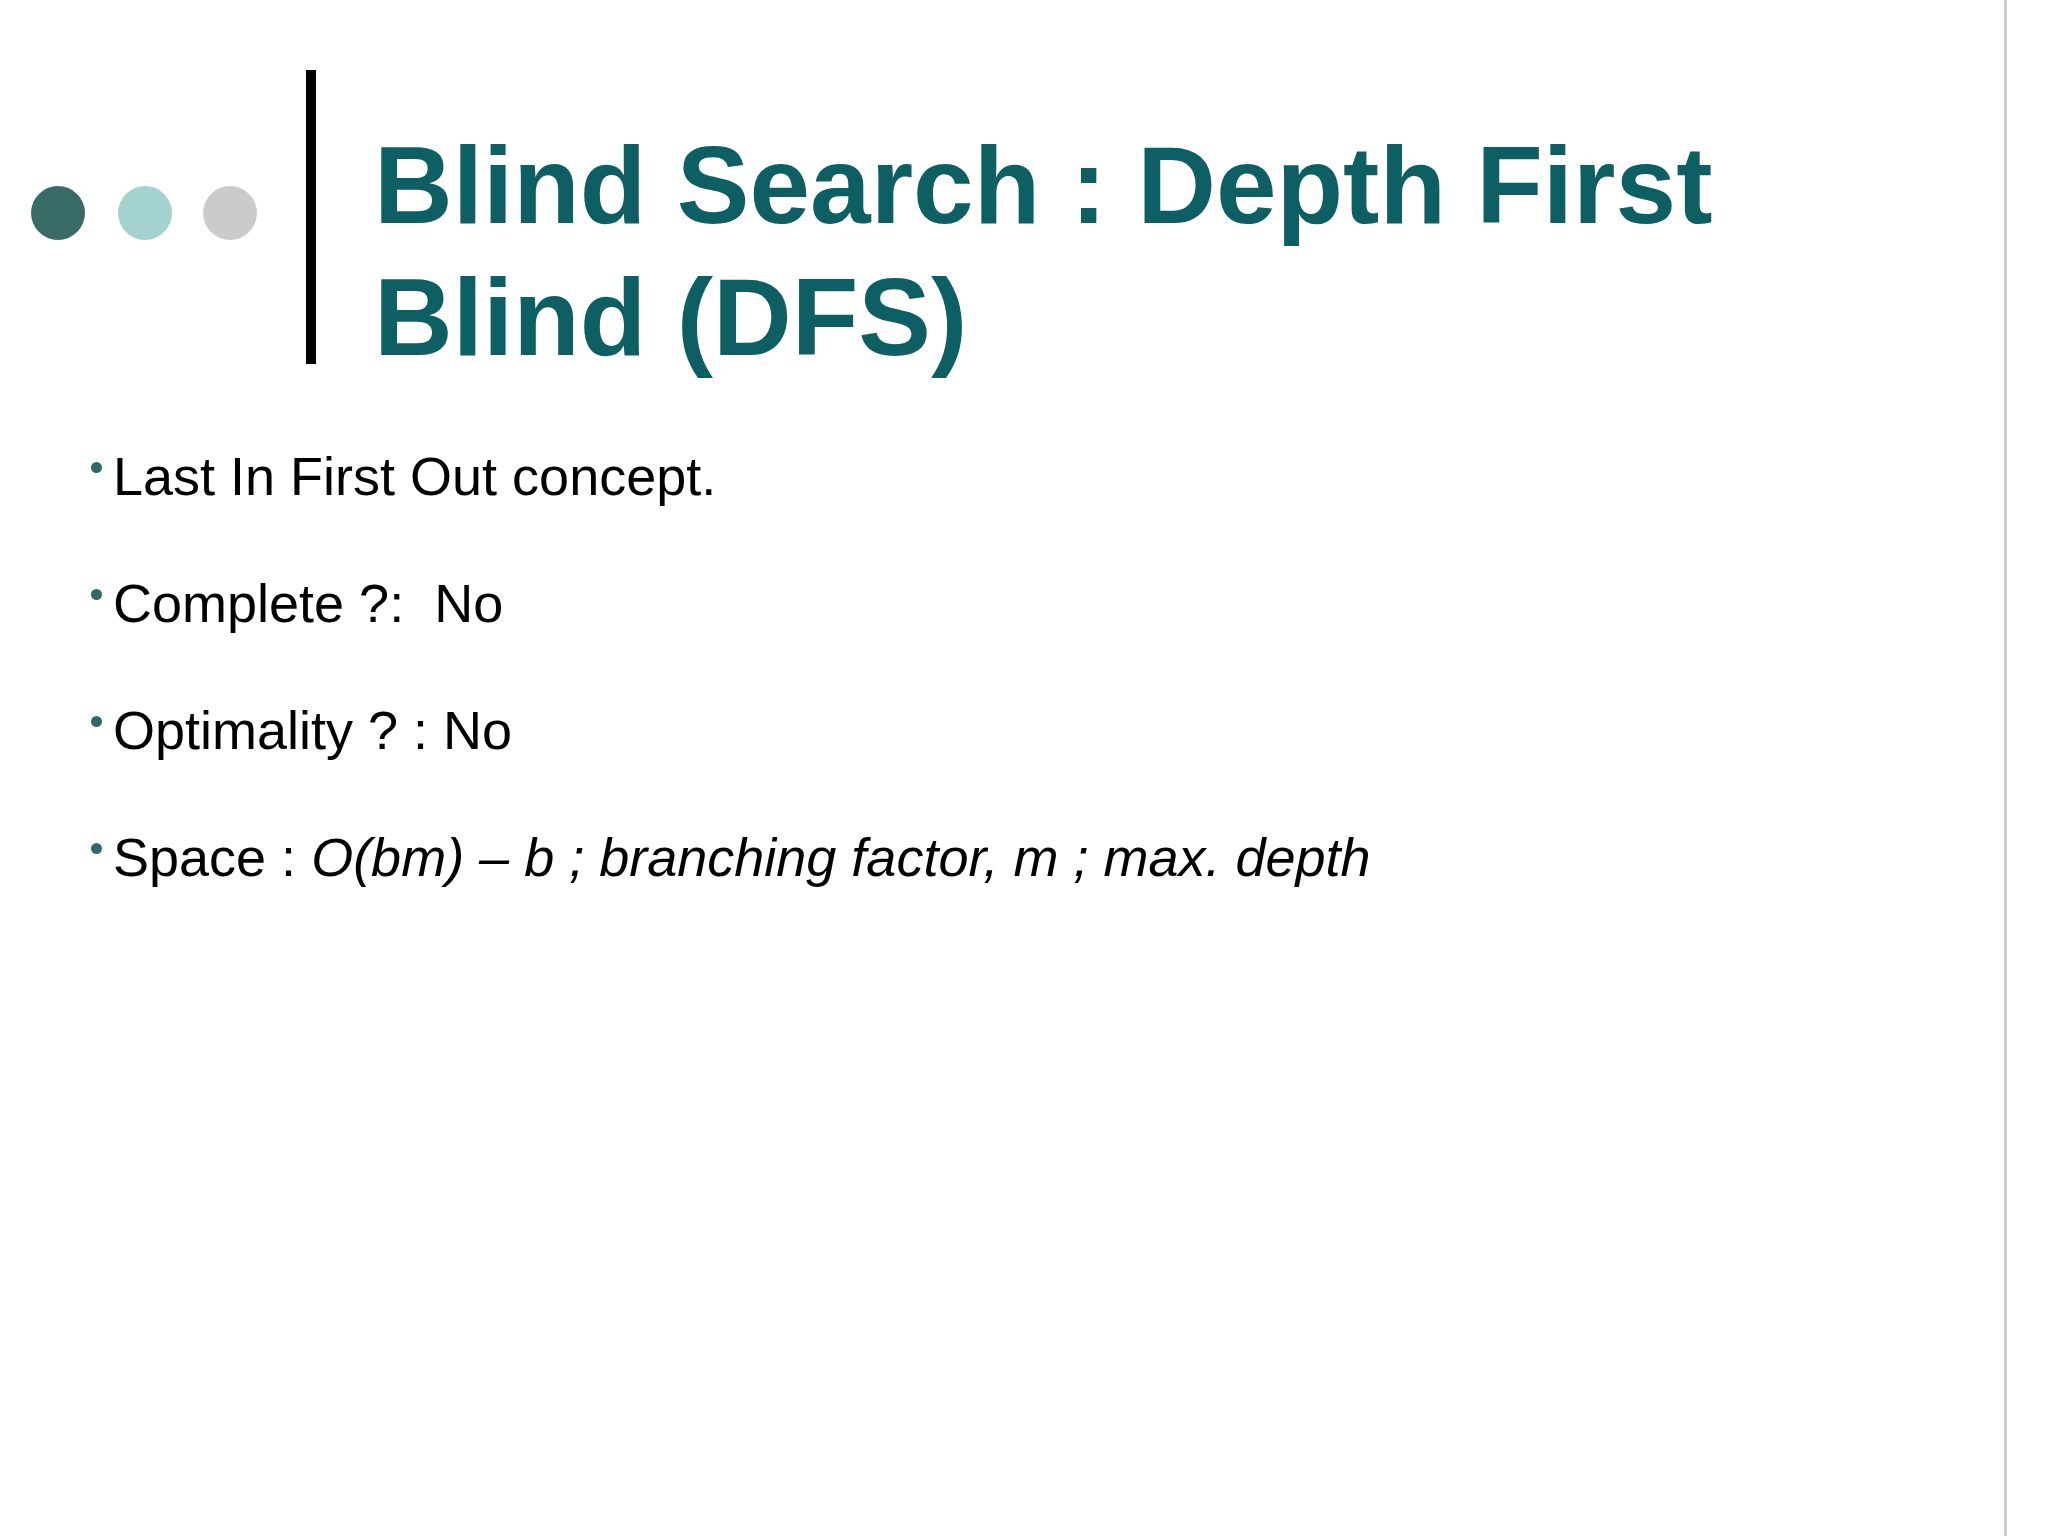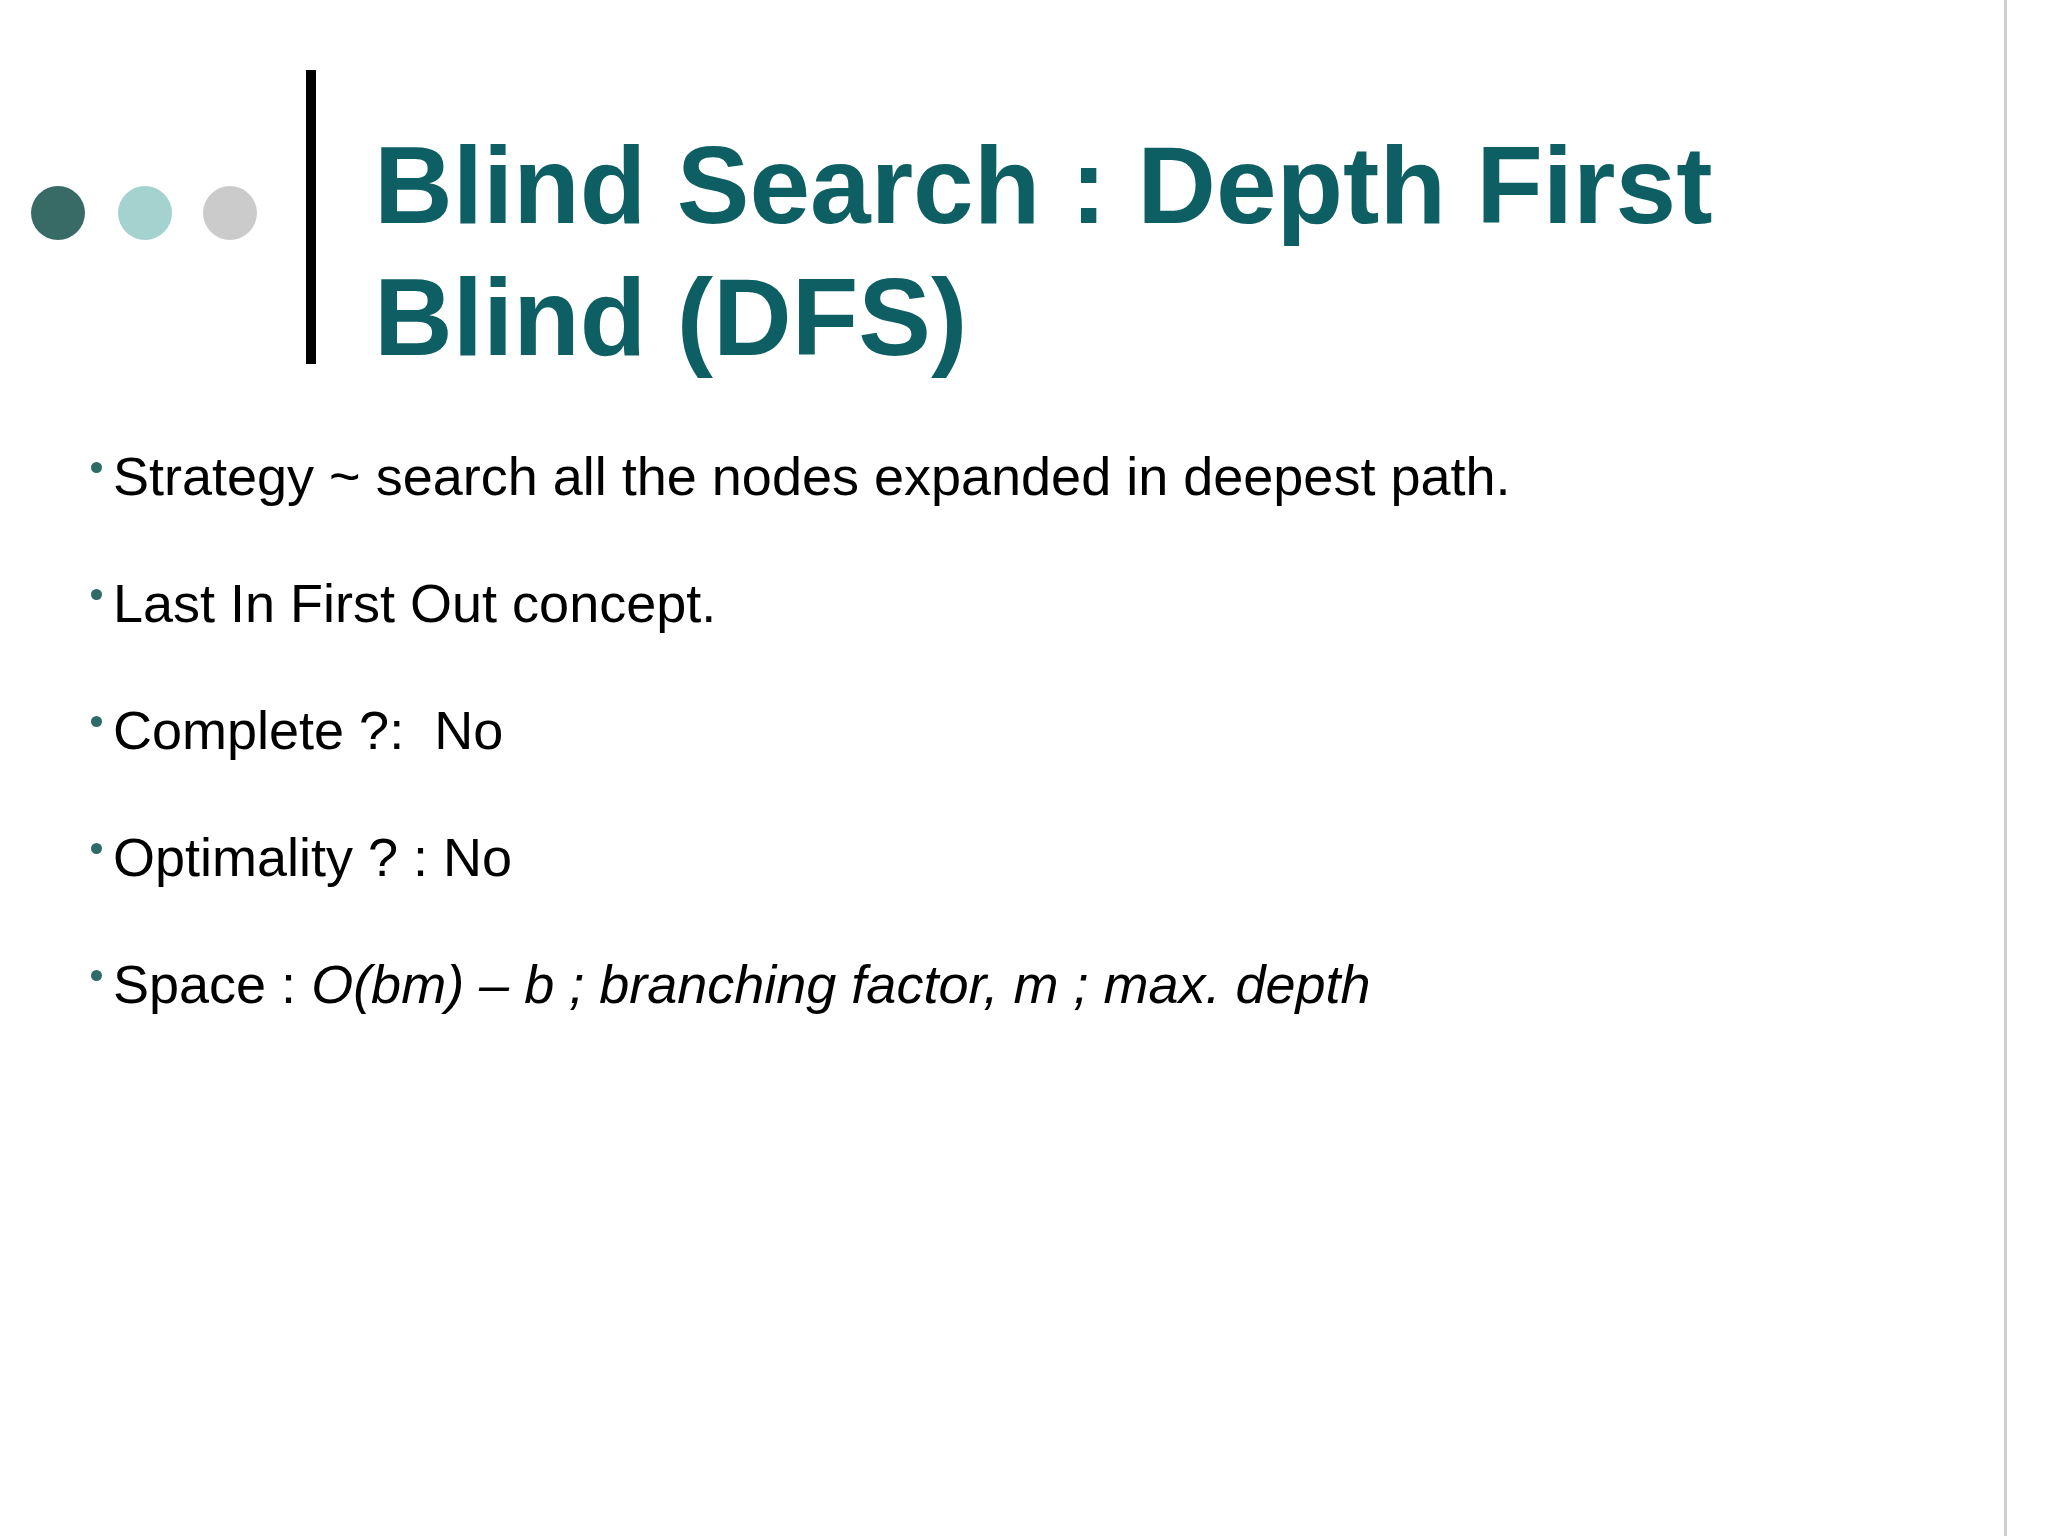--- a/index.html
+++ b/index.html
@@ -98,24 +98,20 @@
 
   <div class="vbar" style="background-color: rgb(0, 0, 0);"></div>
 
   <h1 class="title" style="color: rgb(14, 95, 99);">
     <span>Blind Search : Depth First</span><br>
     <span>Blind (DFS)</span>
   </h1>
 
   <ul class="bullets">
 
-    <li class="bullet">
-      <span class="bdot" style="background-color: rgb(46, 107, 104);"></span>
-      <span class="bullet-text">Strategy ~ search all the nodes expanded in deepest path.</span>
-    </li>
 
     <li class="bullet">
       <span class="bdot" style="background-color: rgb(46, 107, 104);"></span>
       <span class="bullet-text">Last In First Out concept.</span>
     </li>
 
     <li class="bullet">
       <span class="bdot" style="background-color: rgb(46, 107, 104);"></span>
       <span class="bullet-text">Complete ?:  No</span>
     </li>

